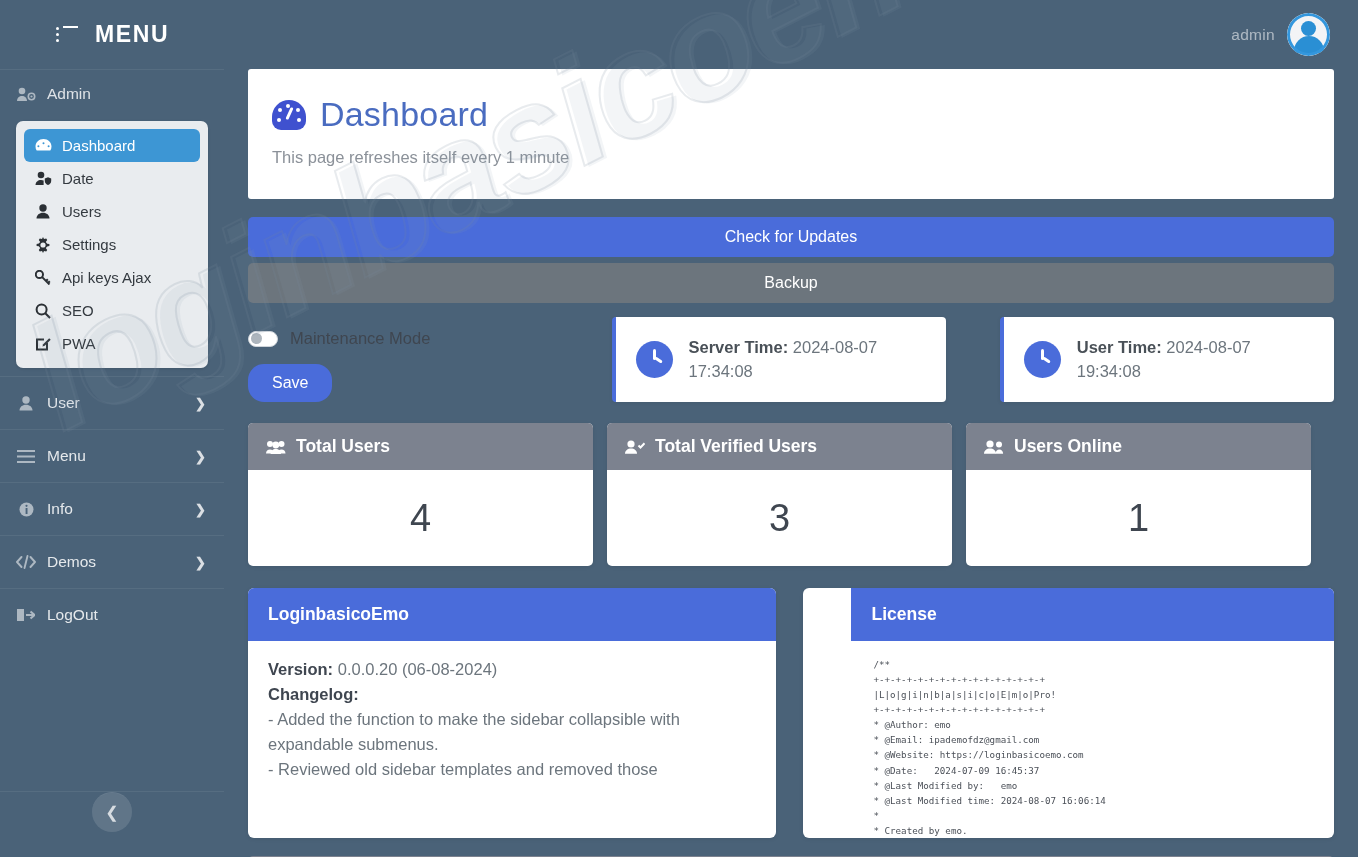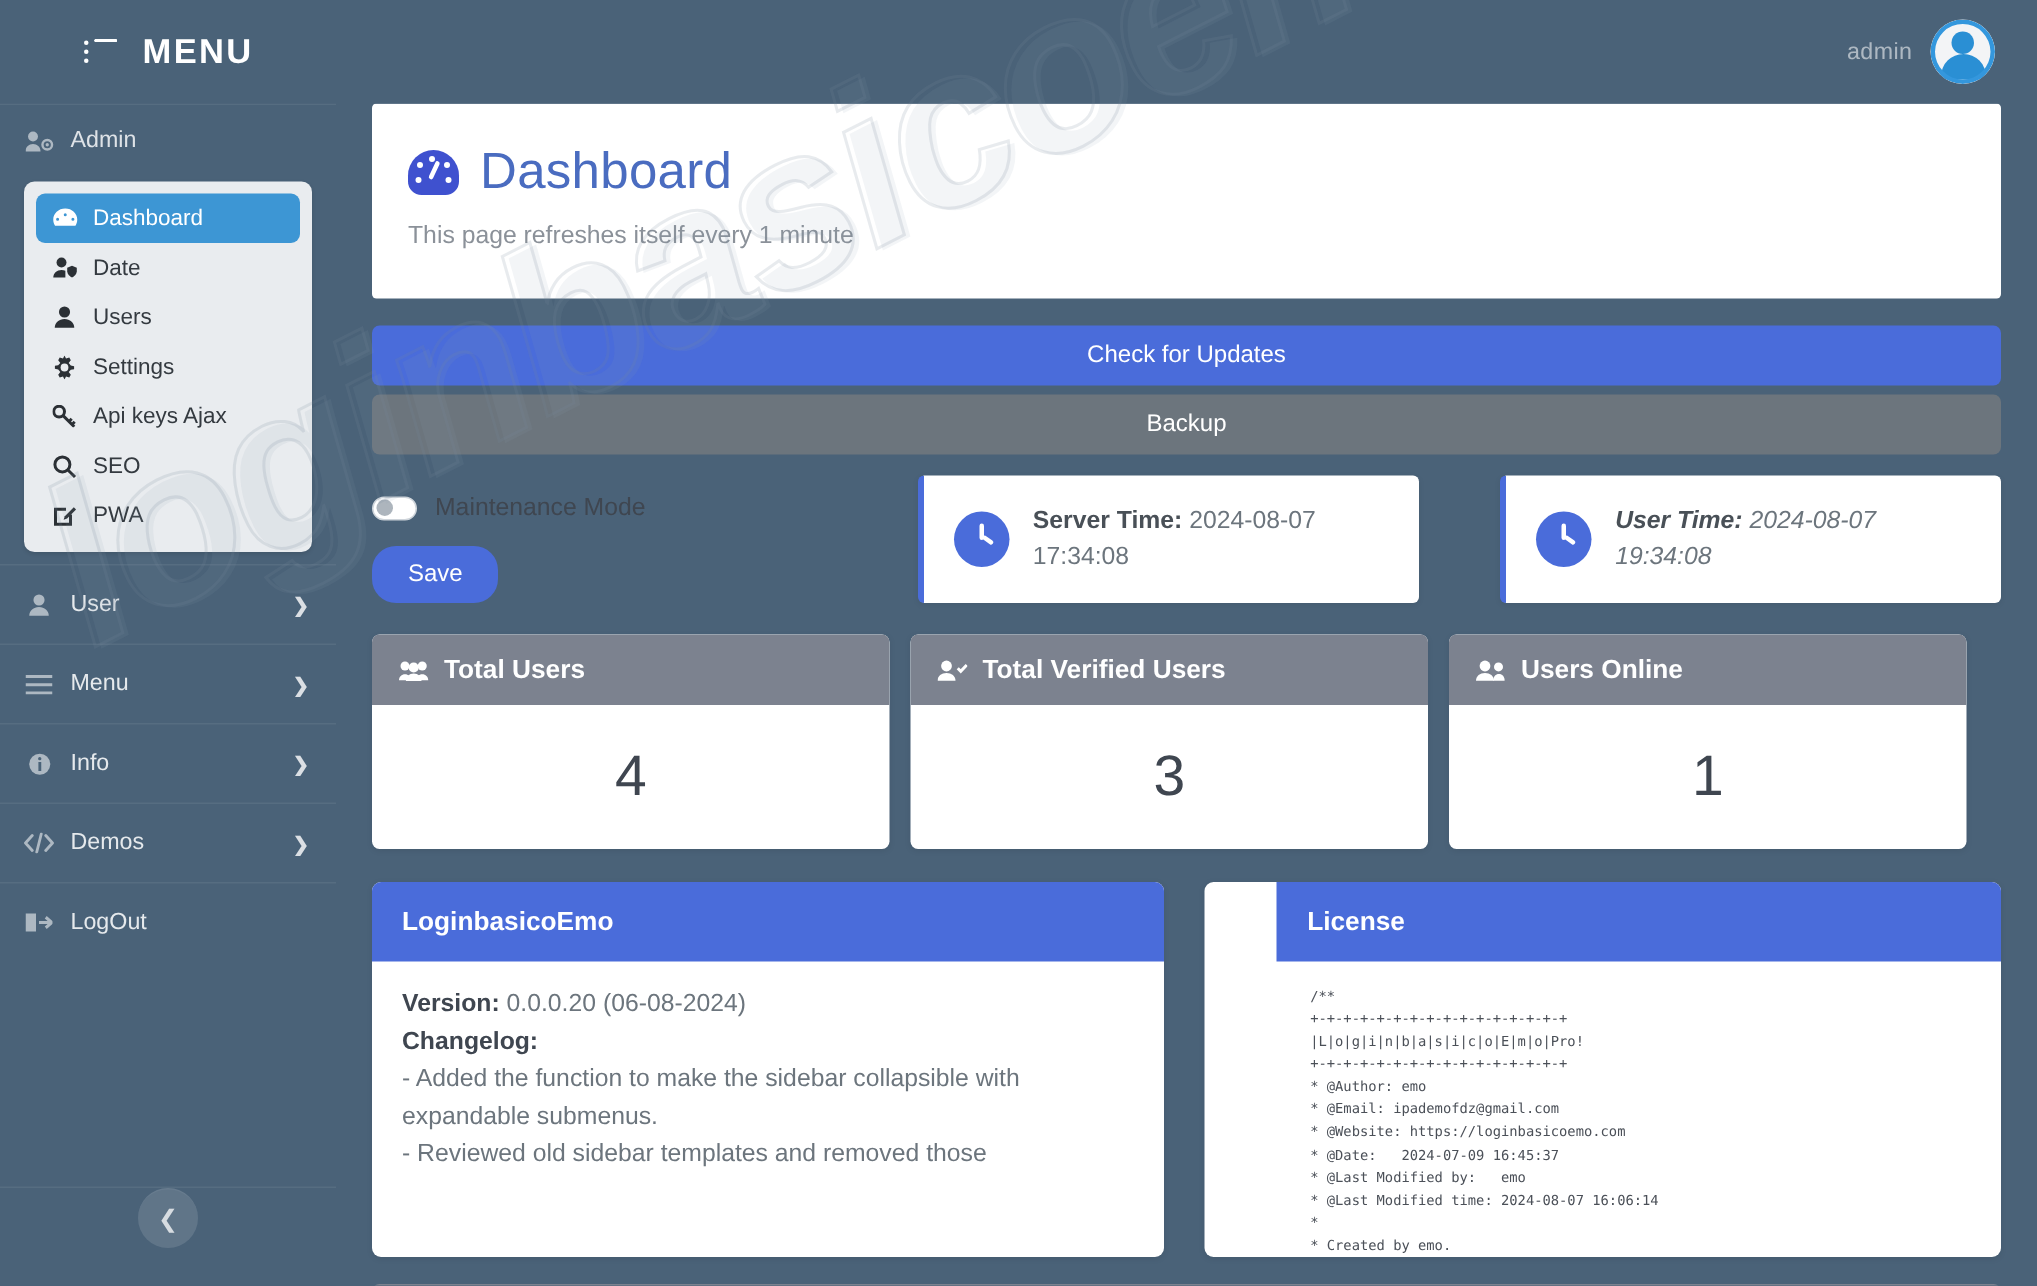--- a/index.html
+++ b/index.html
@@ -174,21 +174,21 @@
   .toggle .knob { position:absolute; left:1.5px; top:1.5px; width:11px; height:11px; border-radius:50%; background:#adb5bd; }
   #maint-label { color:#3f4650; font-size: 16.5px; }
   #save-btn { margin-top: 16px; background:#4a6cda; color:#fff; border:none; border-radius:16px; padding: 10px 24px; font-size:16px; cursor:pointer; font-family:inherit;}
 
   .time-card {
     background:#fff; border-left: 4px solid #4a6cda;
     border-radius: 4px; box-shadow: 0 1px 4px rgba(0,0,0,0.07);
     padding: 18px 20px; display:flex; align-items:center; gap: 16px;
   }
   #server-time-card { width: 345px; }
-  #user-time-card { width: 345px; margin-left: 27px; font-style: italic; }
+  #user-time-card { width: 345px; margin-left: 27px; }
   .clock {
     width: 37px; height: 37px; border-radius:50%; background:#4a6cda; position:relative; flex:0 0 auto;
   }
   .clock::before { content:""; position:absolute; left:17.5px; top:8px; width:2.5px; height:11px; background:#fff; border-radius:2px;}
   .clock::after { content:""; position:absolute; left:18px; top:17px; width:2.5px; height:8px; background:#fff; border-radius:2px; transform: rotate(-55deg); transform-origin: top center;}
   .time-text { font-size: 16.5px; color:#6c757d; line-height: 1.45; }
   .time-text b { color:#495057; font-weight:700; }
 
   #stats-row { display:flex; margin: 21px 24px 0 24px; gap: 14px; }
   .stat-card {

